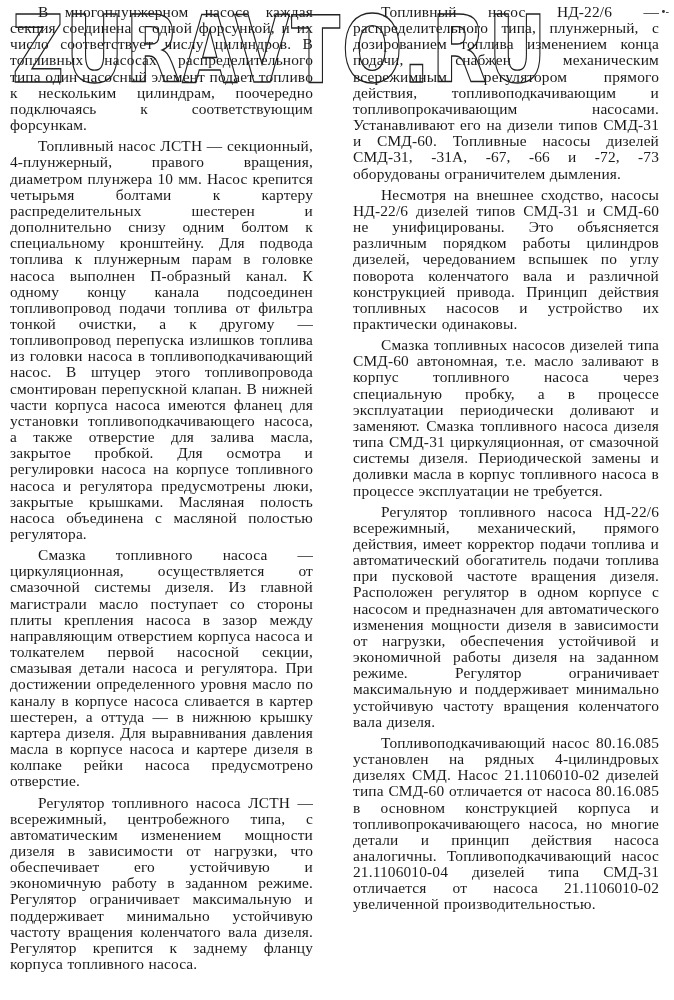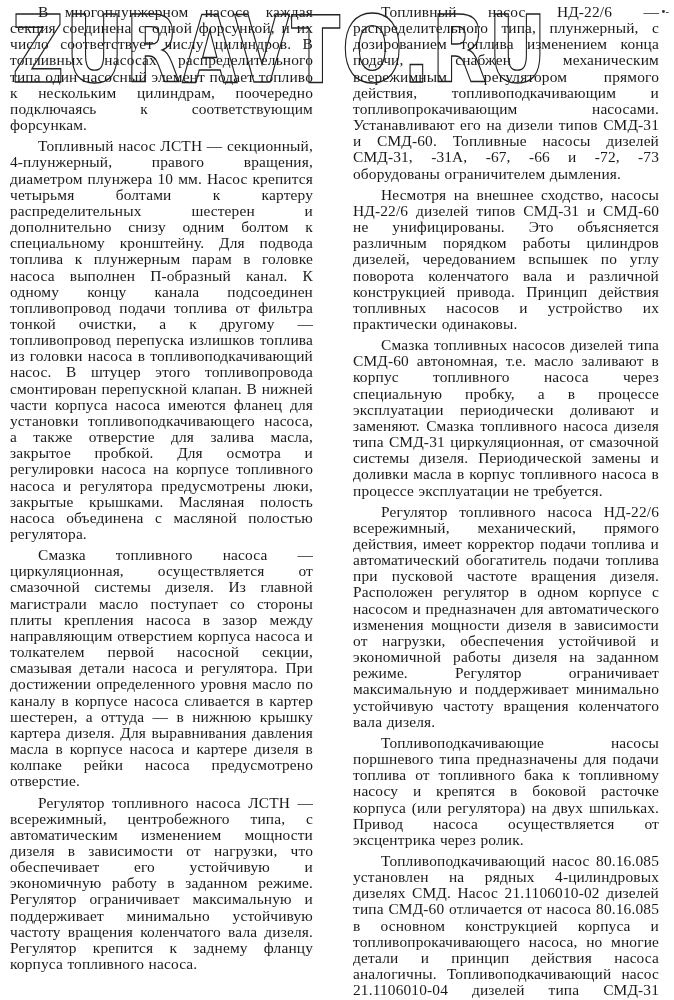--- a/index.html
+++ b/index.html
@@ -81,21 +81,20 @@
     <p class="para">Смазка топливного насоса — циркуляционная, осуществляется от смазочной системы дизеля. Из главной магистрали масло поступает со стороны плиты крепления насоса в зазор между направляющим отверстием корпуса насоса и толкателем первой насосной секции, смазывая детали насоса и регулятора. При достижении определенного уровня масло по каналу в корпусе насоса сливается в картер шестерен, а оттуда — в нижнюю крышку картера дизеля. Для выравнивания давления масла в корпусе насоса и картере дизеля в колпаке рейки насоса предусмотрено отверстие.</p>
     <p class="para">Регулятор топливного насоса ЛСТН — всережимный, центробежного типа, с автоматическим изменением мощности дизеля в зависимости от нагрузки, что обеспечивает его устойчивую и экономичную работу в заданном режиме. Регулятор ограничивает максимальную и поддерживает минимально устойчивую частоту вращения коленчатого вала дизеля. Регулятор крепится к заднему фланцу корпуса топливного насоса.</p>
 
   </div>
 
   <div class="column col-right">
     <p class="para">Топливный насос НД-22/6 — распределительного типа, плунжерный, с дозированием топлива изменением конца подачи, снабжен механическим всережимным регулятором прямого действия, топливоподкачивающим и топливопрокачивающим насосами. Устанавливают его на дизели типов СМД-31 и СМД-60. Топливные насосы дизелей СМД-31, -31А, -67, -66 и -72, -73 оборудованы ограничителем дымления.</p>
     <p class="para">Несмотря на внешнее сходство, насосы НД-22/6 дизелей типов СМД-31 и СМД-60 не унифицированы. Это объясняется различным порядком работы цилиндров дизелей, чередованием вспышек по углу поворота коленчатого вала и различной конструкцией привода. Принцип действия топливных насосов и устройство их практически одинаковы.</p>
     <p class="para">Смазка топливных насосов дизелей типа СМД-60 автономная, т.е. масло заливают в корпус топливного насоса через специальную пробку, а в процессе эксплуатации периодически доливают и заменяют. Смазка топливного насоса дизеля типа СМД-31 циркуляционная, от смазочной системы дизеля. Периодической замены и доливки масла в корпус топливного насоса в процессе эксплуатации не требуется.</p>
     <p class="para">Регулятор топливного насоса НД-22/6 всережимный, механический, прямого действия, имеет корректор подачи топлива и автоматический обогатитель подачи топлива при пусковой частоте вращения дизеля. Расположен регулятор в одном корпусе с насосом и предназначен для автоматического изменения мощности дизеля в зависимости от нагрузки, обеспечения устойчивой и экономичной работы дизеля на заданном режиме. Регулятор ограничивает максимальную и поддерживает минимально устойчивую частоту вращения коленчатого вала дизеля.</p>
-    <p class="para">Топливоподкачивающие насосы поршневого типа предназначены для подачи топлива от топливного бака к топливному насосу и крепятся в боковой расточке корпуса (или регулятора) на двух шпильках. Привод насоса осуществляется от эксцентрика через ролик.</p>
     <p class="para">Топливоподкачивающий насос 80.16.085 установлен на рядных 4-цилиндровых дизелях СМД. Насос 21.1106010-02 дизелей типа СМД-60 отличается от насоса 80.16.085 в основном конструкцией корпуса и топливопрокачивающего насоса, но многие детали и принцип действия насоса аналогичны. Топливоподкачивающий насос 21.1106010-04 дизелей типа СМД-31 отличается от насоса 21.1106010-02 увеличенной производительностью.</p>
 
   </div>
 
   <svg class="watermark" viewBox="0 0 540 80" preserveAspectRatio="none">
     <text x="2" y="76" textLength="536" lengthAdjust="spacingAndGlyphs">ZURAVTO.RU</text>
   </svg>
 
   <span class="corner-mark">•-</span>
 </div>

